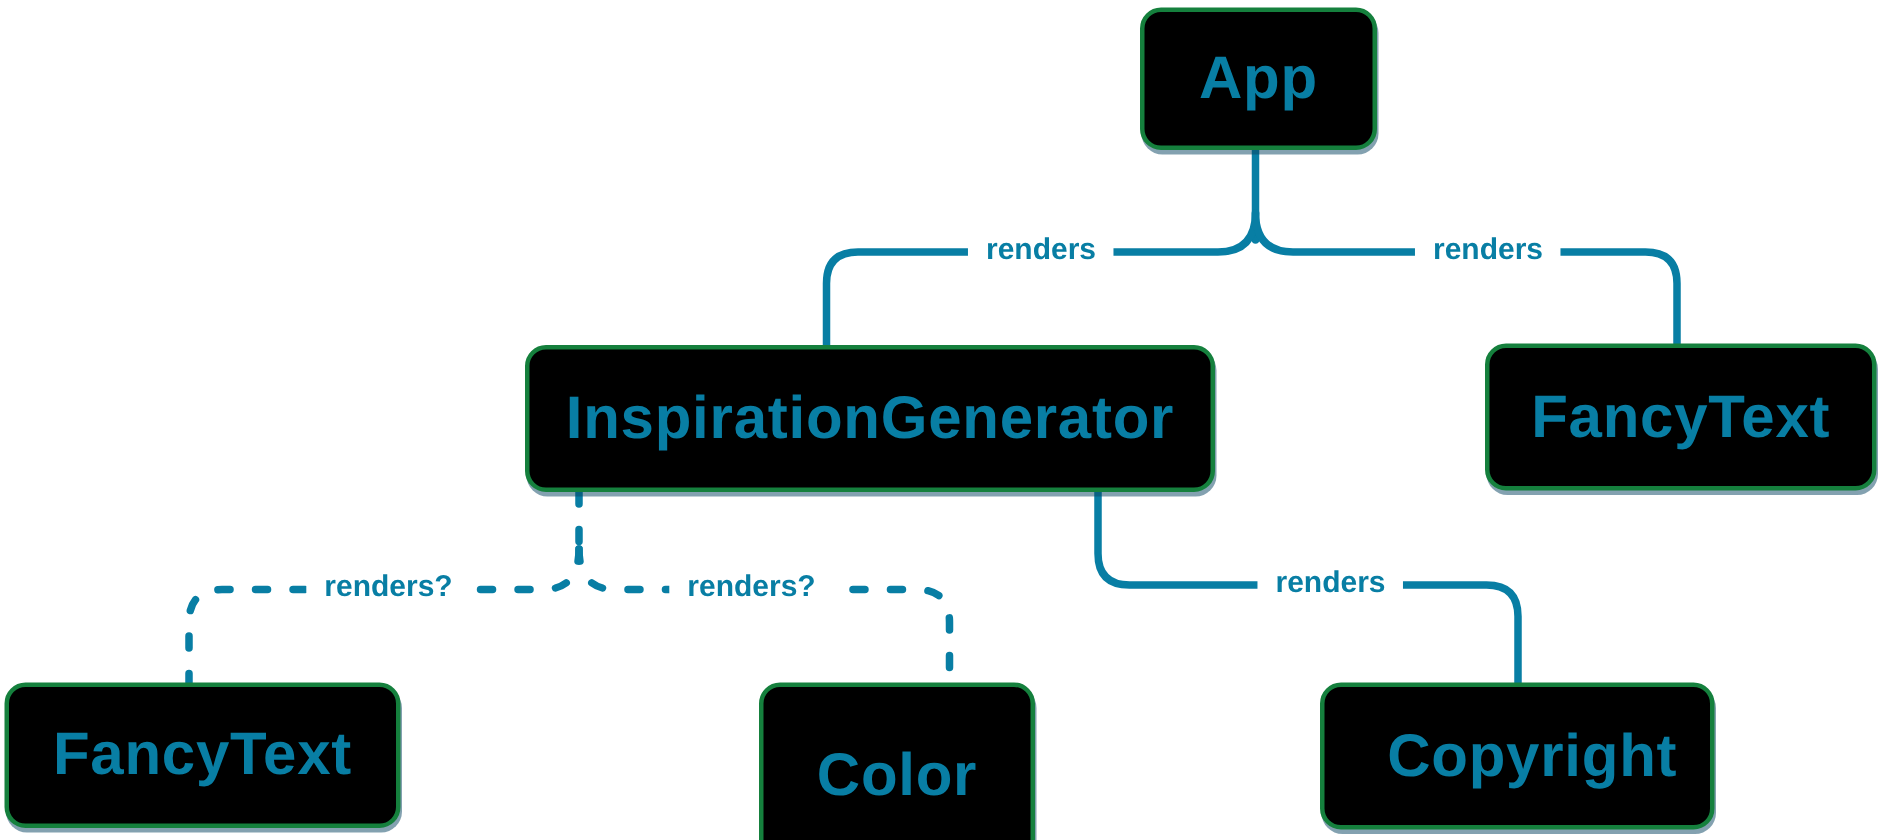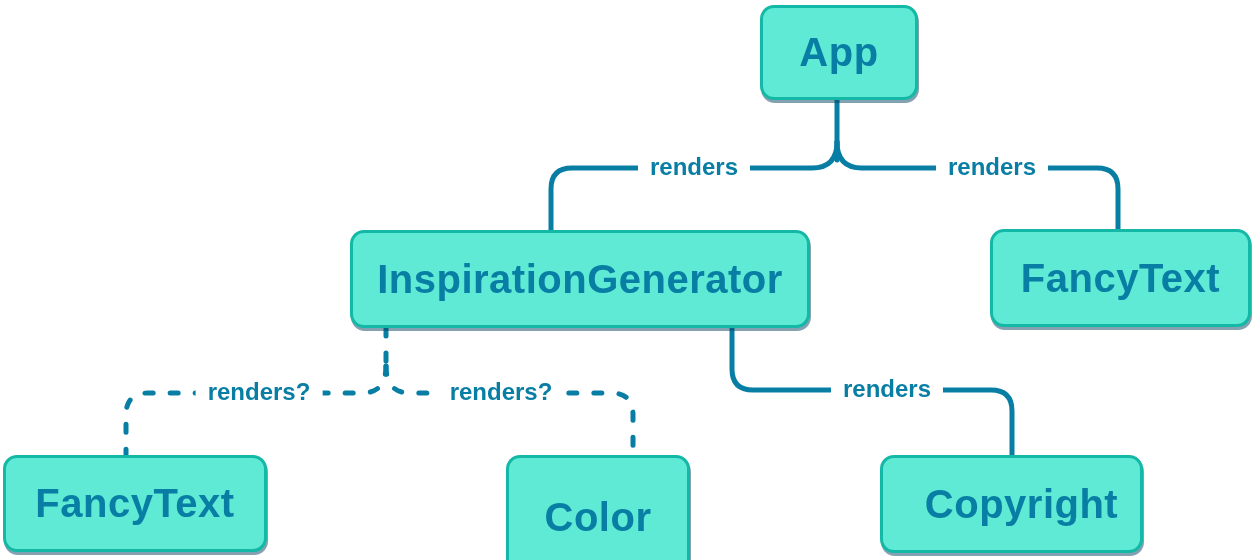--- a/index.html
+++ b/index.html
@@ -27,41 +27,41 @@
     stroke: #087ea4;
     stroke-width: 5;
     stroke-linecap: round;
   }
   .edge-line.dashed {
     stroke-dasharray: 8 17;
   }
   .node {
     position: absolute;
     box-sizing: border-box;
-    background: #5eead4;
-    border: 3px solid #14b8a6;
+    background: #000000;
+    border: 3px solid #15803d;
     border-radius: 14px;
     box-shadow: 1px 3px 0 rgba(8, 68, 97, 0.5);
     display: flex;
     align-items: center;
     justify-content: center;
   }
   .node-label {
     color: #087ea4;
     font-size: 40px;
     font-weight: 600;
     white-space: nowrap;
     letter-spacing: 0.5px;
   }
   .edge-label {
     position: absolute;
     transform: translate(-50%, -54%);
     background: #ffffff;
     color: #087ea4;
-    font-size: 24px;
+    font-size: 20px;
     font-weight: 700;
     padding: 0 12px;
     white-space: nowrap;
   }
   
   .n-app       { left: 760px; top: 5px;   width: 158px; height: 95px; }
   .n-ig        { left: 334px; top: 230px; width: 460px; height: 98px; margin-left: 16px; }
   .n-ft-top    { left: 990px; top: 229px; width: 261px; height: 98px; }
   .n-ft-bottom { left: 3px;   top: 455px; width: 264px; height: 97px; }
   .n-color     { left: 506px; top: 455px; width: 184px; height: 125px; }

